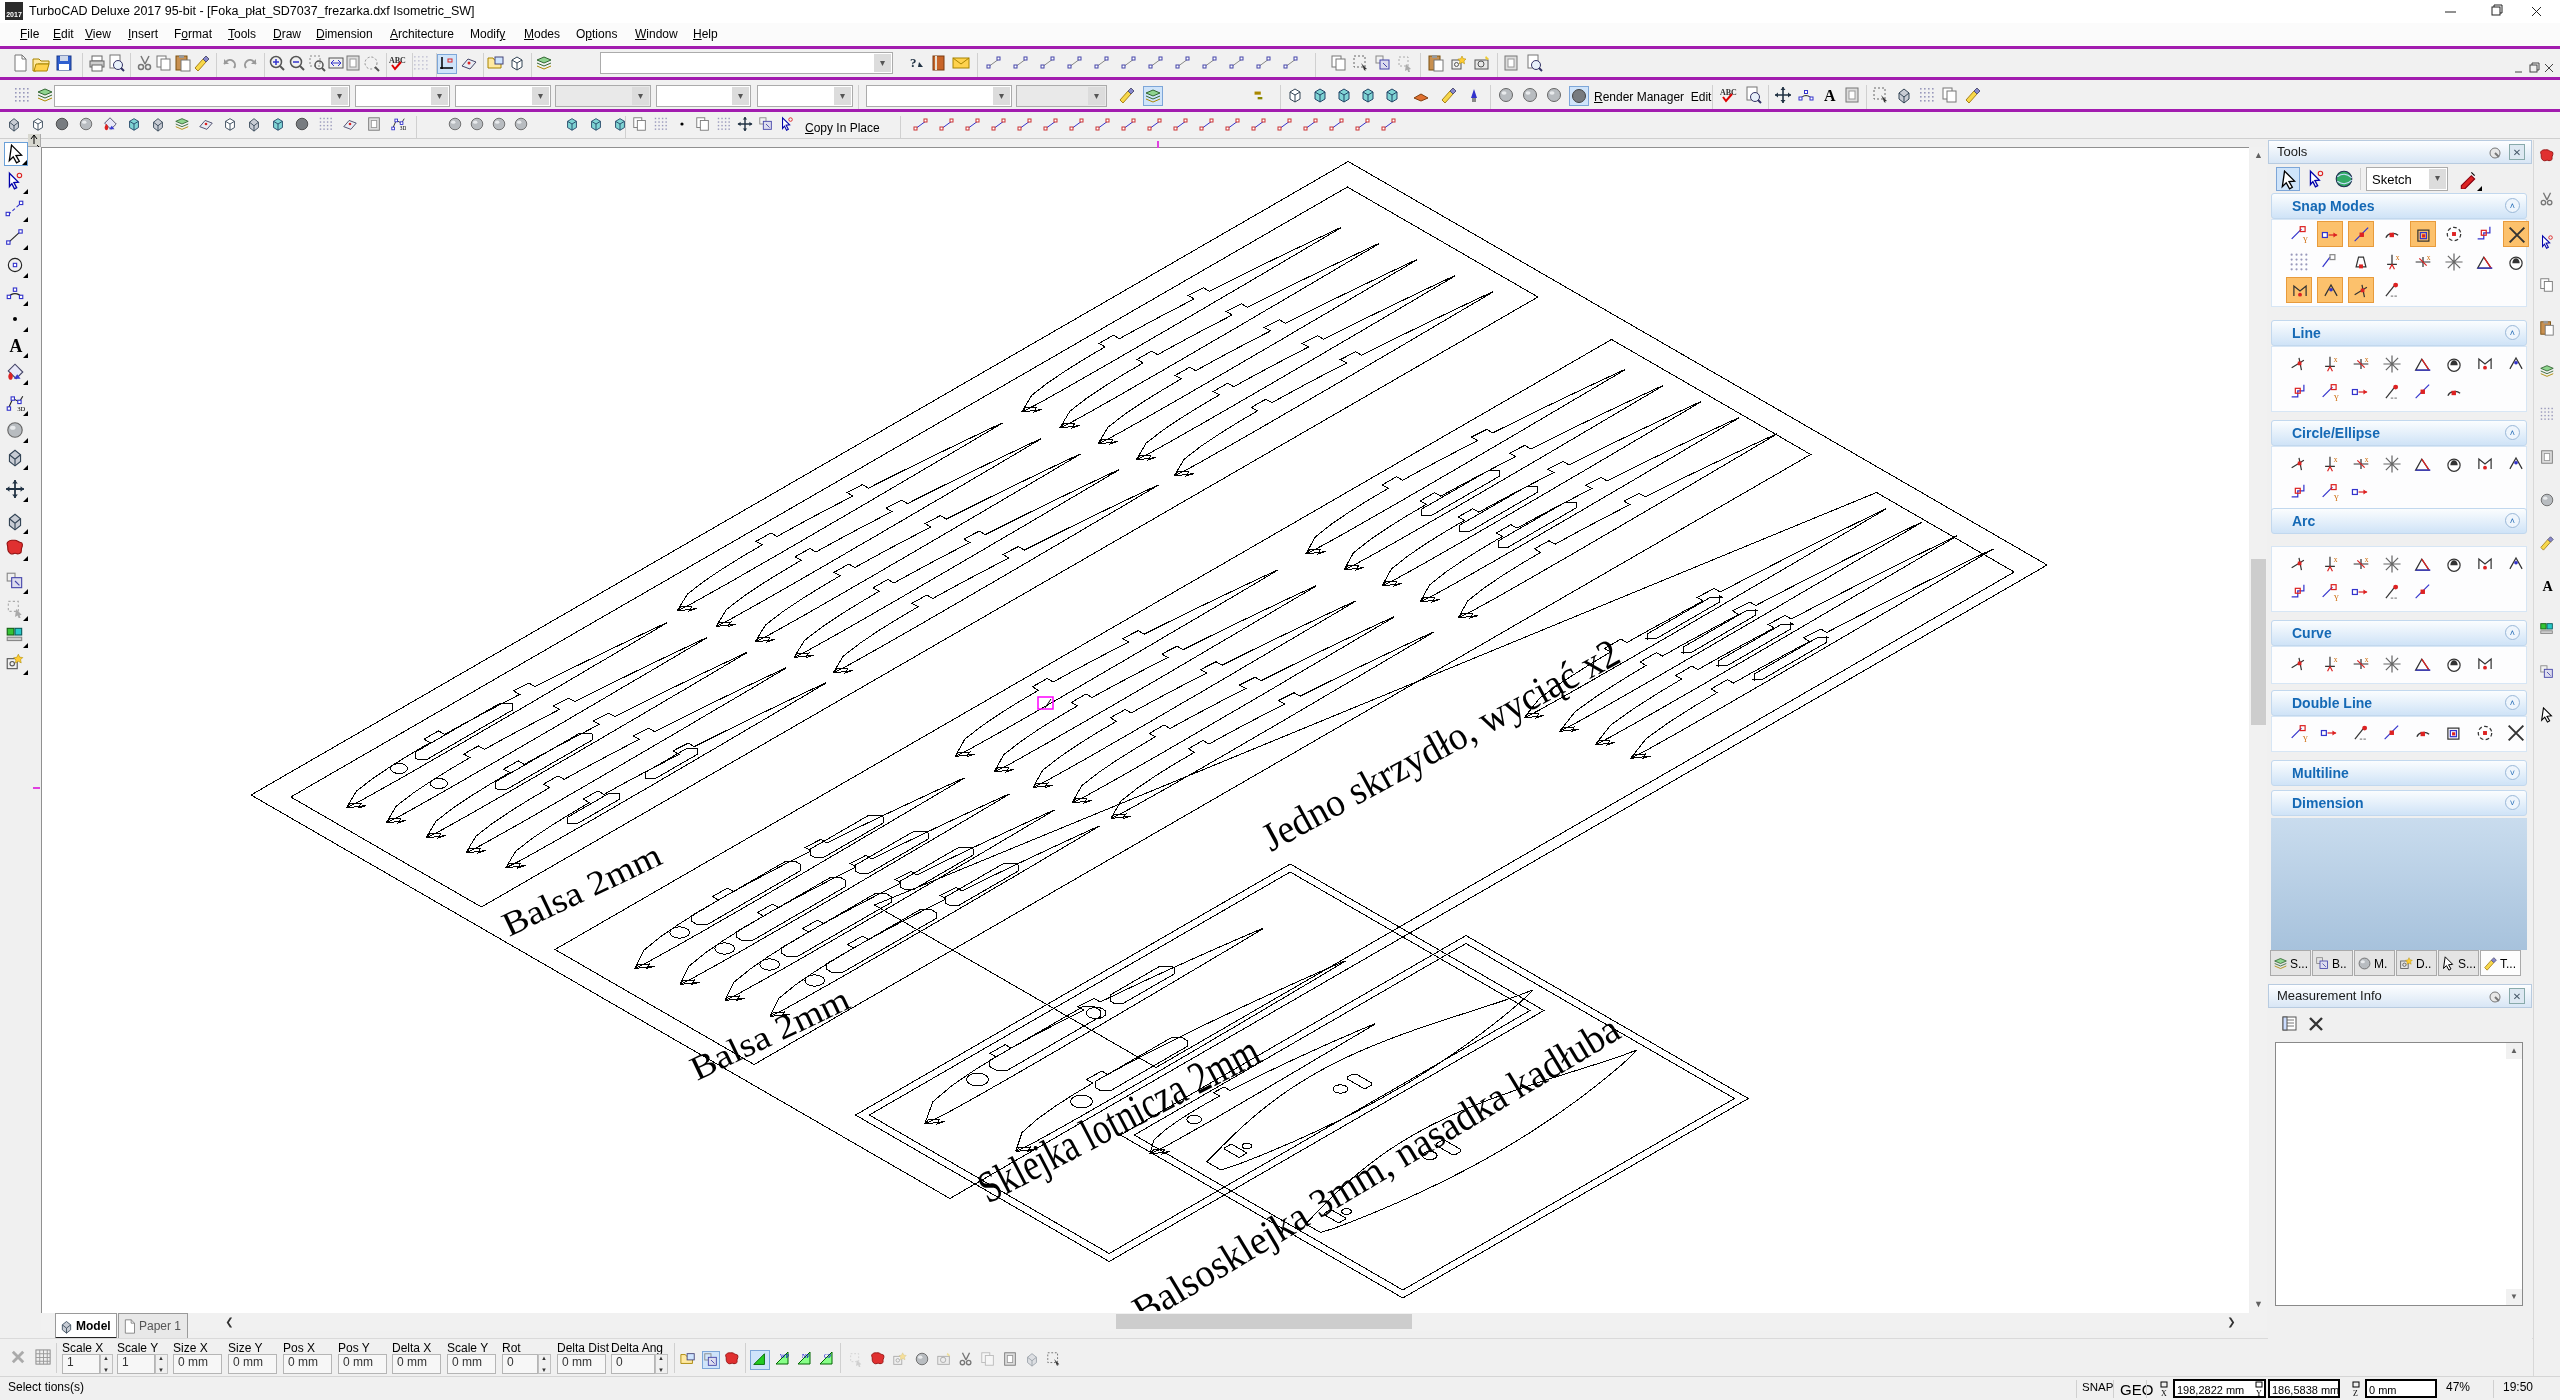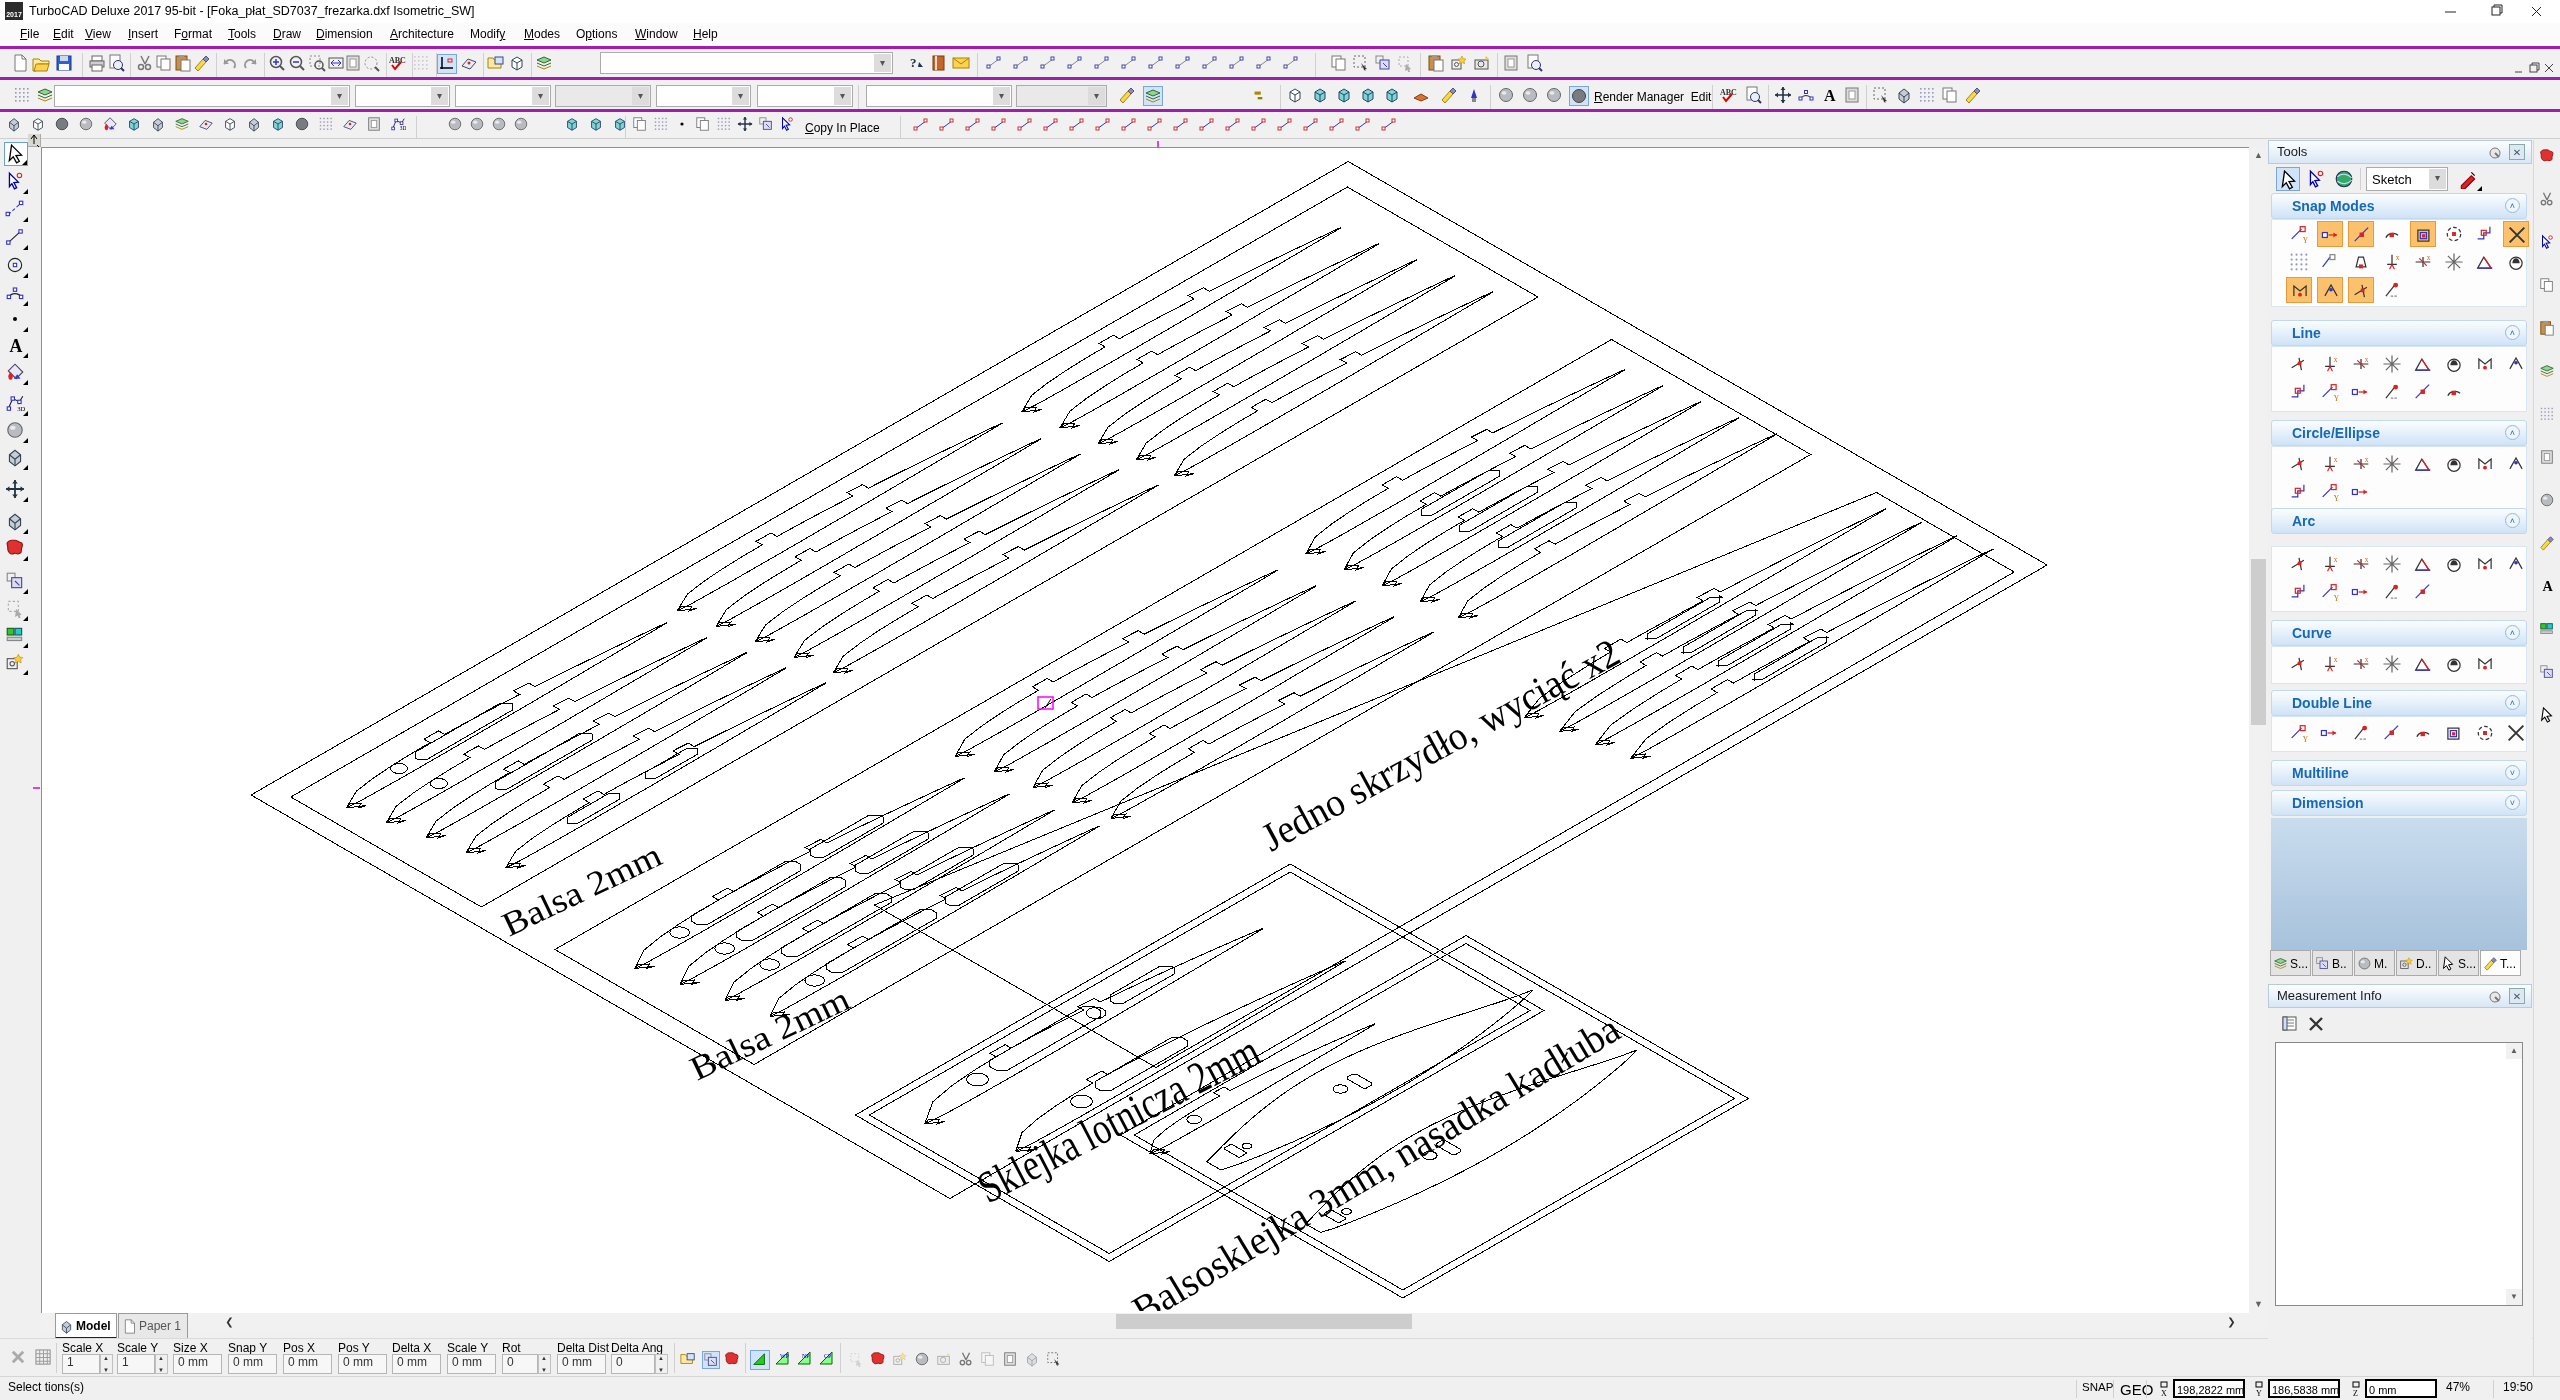--- a/index.html
+++ b/index.html
@@ -1248,21 +1248,21 @@
     </svg>
     <div class="sep" style="left:56px;top:4px;height:30px"></div>
     <div class="insp-lbl" style="left:62px">Scale X</div>
     <div class="insp-box" style="left:62px;width:38px">1</div>
     <div class="spin" style="left:100px"></div>
     <div class="insp-lbl" style="left:117px">Scale Y</div>
     <div class="insp-box" style="left:117px;width:38px">1</div>
     <div class="spin" style="left:155px"></div>
     <div class="insp-lbl" style="left:173px">Size X</div>
     <div class="insp-box" style="left:173px;width:49px">0 mm</div>
-    <div class="insp-lbl" style="left:228px">Snap Y</div>
+    <div class="insp-lbl" style="left:228px">Size Y</div>
     <div class="insp-box" style="left:228px;width:49px">0 mm</div>
     <div class="insp-lbl" style="left:283px">Pos X</div>
     <div class="insp-box" style="left:283px;width:49px">0 mm</div>
     <div class="insp-lbl" style="left:338px">Pos Y</div>
     <div class="insp-box" style="left:338px;width:49px">0 mm</div>
     <div class="insp-lbl" style="left:392px">Delta X</div>
     <div class="insp-box" style="left:392px;width:49px">0 mm</div>
     <div class="insp-lbl" style="left:447px">Scale Y</div>
     <div class="insp-box" style="left:447px;width:49px">0 mm</div>
     <div class="insp-lbl" style="left:502px">Rot</div>
@@ -1384,21 +1384,21 @@
     <div class="abs" style="left:8px;top:3px">Select tions(s)</div>
     <div class="sep" style="left:2076px;top:3px;height:18px"></div>
     <div class="abs" style="left:2082px;top:4px;font-size:11.5px">SNAP</div>
     <div class="sep" style="left:2113px;top:3px;height:18px"></div>
     <div class="abs" style="left:2120px;top:4px;font-size:15px">GEO</div>
     <div class="sep" style="left:2146px;top:3px;height:18px"></div>
     <svg class="abs" style="left:2160px;top:4px" width="16" height="16" viewBox="0 0 16 16">
       <rect x="1" y="1" width="6" height="5" fill="none" stroke="#000"></rect>
       <text x="1" y="15" font-size="8" fill="#000">X</text>
     </svg>
-    <div class="sbox" style="left:2173px;width:72px">198,2822 mm</div>
+    <div class="sbox" style="left:2173px;width:93px">198,2822 mm</div>
     <svg class="abs" style="left:2255px;top:4px" width="16" height="16" viewBox="0 0 16 16">
       <rect x="1" y="1" width="6" height="5" fill="none" stroke="#000"></rect>
       <text x="1" y="15" font-size="8" fill="#000">Y</text>
     </svg>
     <div class="sbox" style="left:2268px;width:72px">186,5838 mm</div>
     <svg class="abs" style="left:2352px;top:4px" width="16" height="16" viewBox="0 0 16 16">
       <rect x="1" y="1" width="6" height="5" fill="none" stroke="#000"></rect>
       <text x="1" y="15" font-size="8" fill="#000">Z</text>
     </svg>
     <div class="sbox" style="left:2365px;width:72px">0 mm</div>

